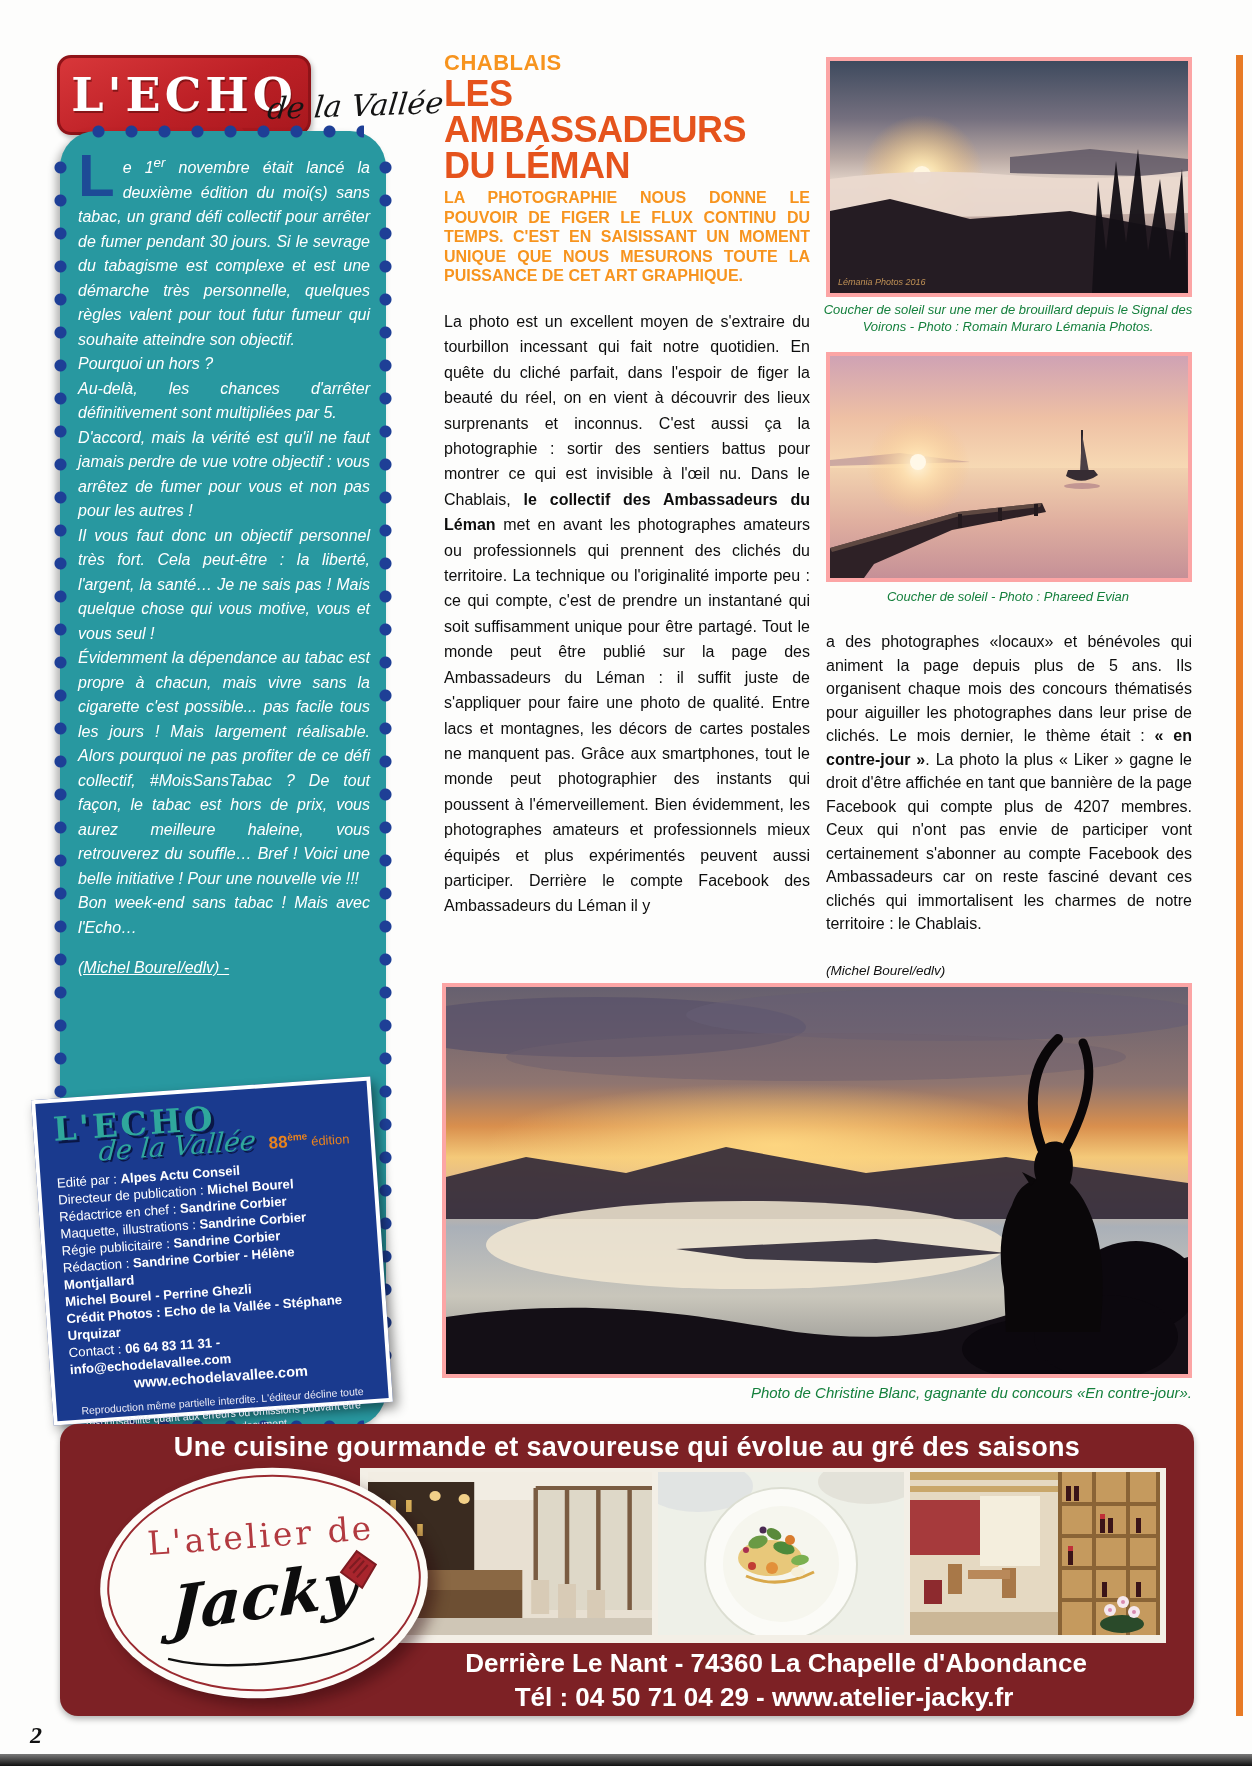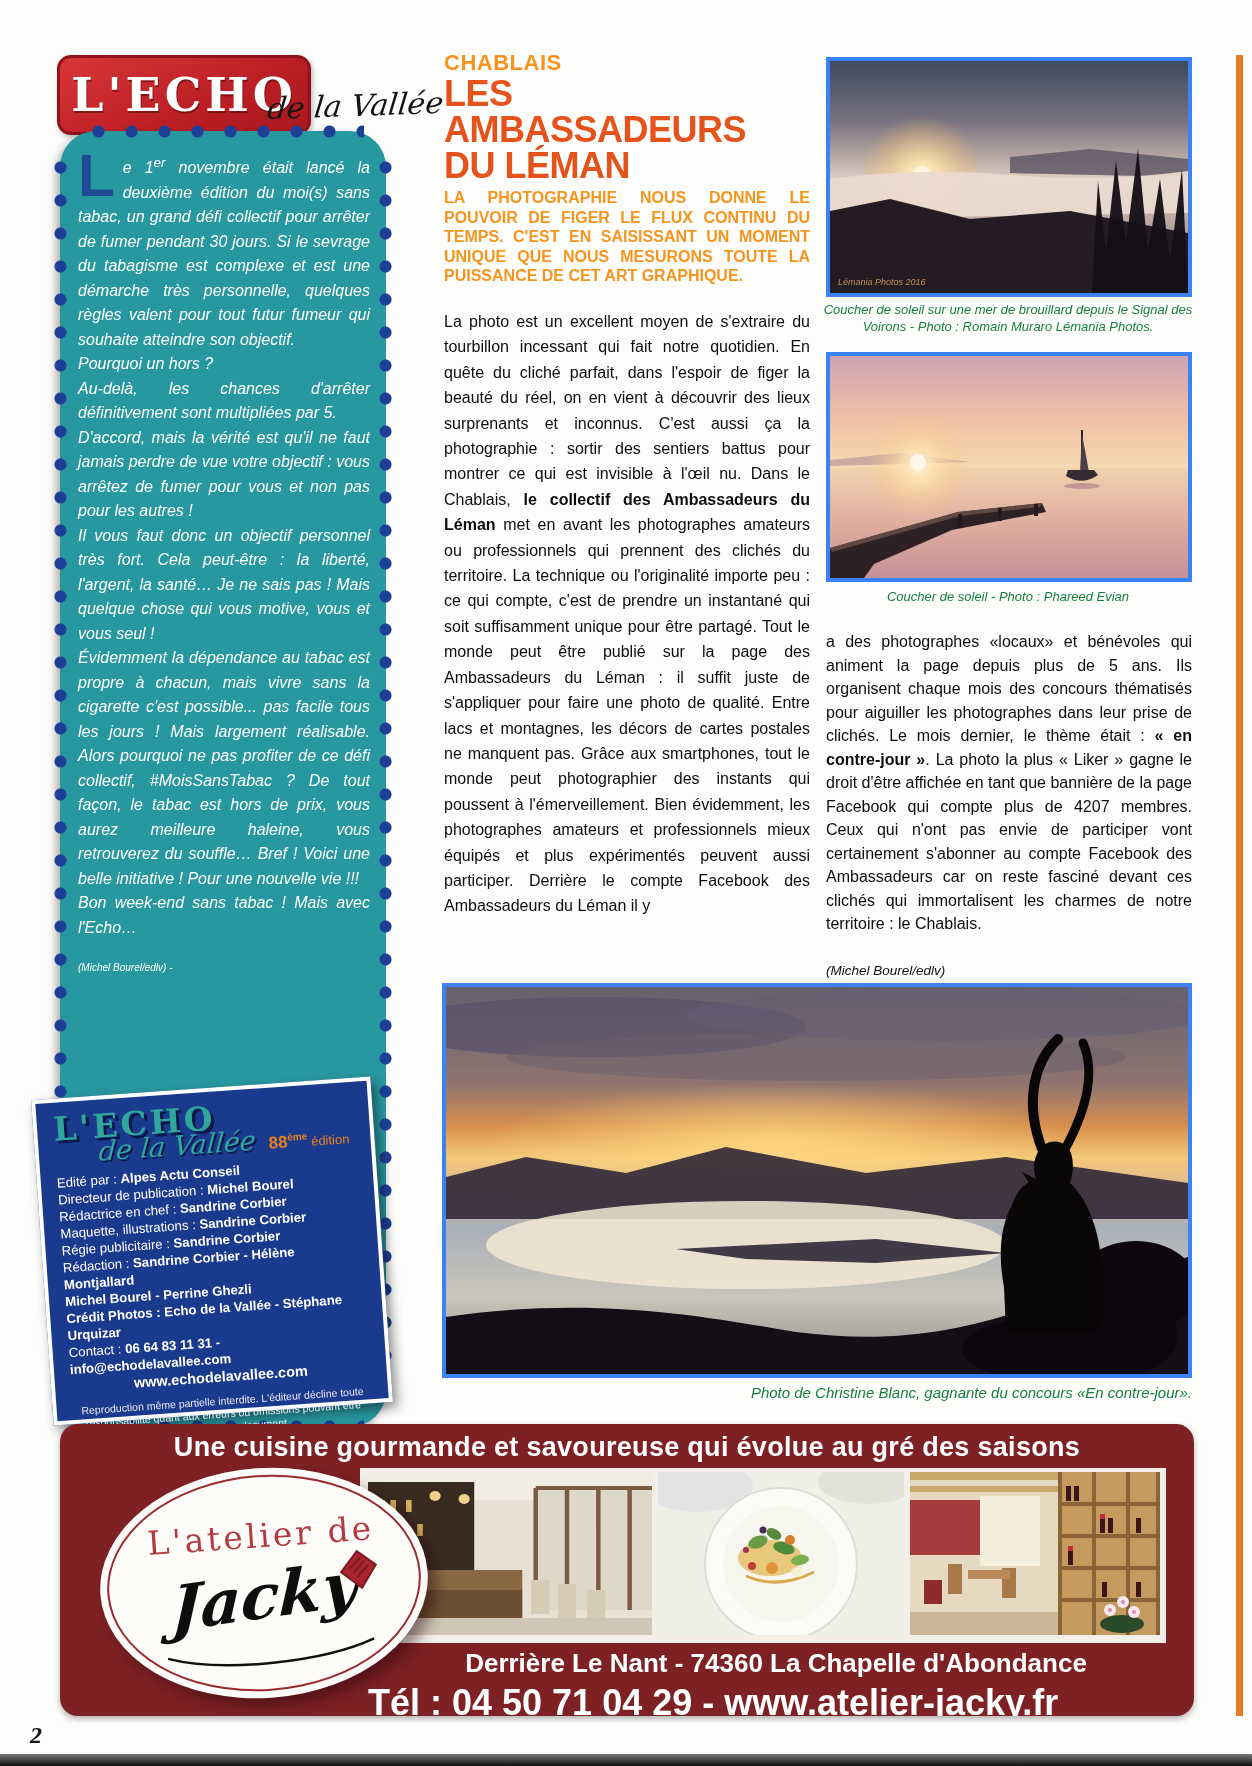--- a/index.html
+++ b/index.html
@@ -32,21 +32,21 @@
           background-image:radial-gradient(circle,#1e3f96 5.5px,rgba(30,63,150,0) 6.5px);}
   .dots-v{position:absolute;top:20px;bottom:20px;width:13px;background-repeat:repeat-y;
           background-size:13px 33px;
           background-image:radial-gradient(circle,#1e3f96 5.5px,rgba(30,63,150,0) 6.5px);}
   .dots-top{top:-6px}.dots-bot{bottom:-6px}.dots-left{left:-6px}.dots-right{right:-6px}
   .teal-text{position:absolute;left:18px;right:16px;top:20px;color:#fff;
              font-style:italic;font-size:16px;line-height:24.5px;text-align:justify;}
   .teal-text p{margin:0;}
   .dropcap{float:left;font-style:normal;font-weight:bold;font-size:60px;line-height:46px;
            color:#1d4b96;padding:2px 8px 0 0;font-family:"Liberation Sans",sans-serif;}
-  .teal-byline{margin-top:16px;font-size:10px;}
+  .teal-byline{margin-top:16px;font-size:16px;text-decoration:underline;}
 
   
   .navy-box{position:absolute;left:42px;top:1088px;width:340px;height:326px;background:#1a3a8e;
             border:4px solid #fff;transform:rotate(-4deg);box-shadow:4px 6px 12px rgba(0,0,0,.45);
             padding:12px 16px 8px;box-sizing:border-box;}
   .nv-logo{font-family:"DejaVu Serif",serif;font-weight:bold;font-size:33px;color:#2fa79c;
            letter-spacing:3px;text-shadow:3px 3px 0 rgba(8,18,58,.85);line-height:30px;}
   .nv-script{font-family:"DejaVu Serif",serif;font-style:italic;font-size:27px;color:#2fa79c;
              margin-left:44px;transform:skewX(-8deg);display:inline-block;
              text-shadow:2px 2px 0 rgba(8,18,58,.85);line-height:28px;}
@@ -63,21 +63,21 @@
   .art-title{position:absolute;left:444px;top:76px;width:366px;font-weight:bold;font-size:36px;
              line-height:36px;color:#e5531c;white-space:pre-line;letter-spacing:-.5px;}
   .standfirst{position:absolute;left:444px;top:188px;width:366px;font-weight:bold;font-size:16px;
               line-height:19.5px;color:#f7941e;text-align:justify;}
   .bodycol{font-size:16px;line-height:25.4px;color:#0d0d0d;text-align:justify;}
   .col1{position:absolute;left:444px;top:309px;width:366px;}
   .col2{position:absolute;left:826px;top:630px;width:366px;line-height:23.5px;}
   .art-byline{position:absolute;left:826px;top:963px;font-style:italic;font-size:13.5px;color:#111;}
 
   
-  .photo-frame{position:absolute;border:4px solid #3b82f6;box-sizing:border-box;overflow:hidden;background:#000;}
+  .photo-frame{position:absolute;border:4px solid #fca5a5;box-sizing:border-box;overflow:hidden;background:#000;}
   .photo1{left:826px;top:57px;width:366px;height:240px;}
   .photo2{left:826px;top:352px;width:366px;height:230px;}
   .photo-main{left:442px;top:983px;width:750px;height:395px;}
   .photo-frame svg{display:block;width:100%;height:100%;}
   .caption{position:absolute;font-style:italic;font-size:13px;line-height:17px;color:#15803d;text-align:center;}
   .cap1{left:812px;top:301px;width:392px;}
   .cap2{left:812px;top:588px;width:392px;}
   .cap-main{left:442px;top:1384px;width:750px;text-align:right;font-size:15px;}
 
   
@@ -97,22 +97,22 @@
                   border:2px solid #9a2a30;border-radius:50%;}
   .oval-top{position:absolute;left:0;top:48px;width:100%;text-align:center;
             font-family:"DejaVu Serif",serif;font-size:33px;color:#b23a40;letter-spacing:3px;}
   .oval-name{position:absolute;left:0;top:92px;width:100%;text-align:center;
              font-family:"DejaVu Serif",serif;font-style:italic;font-weight:bold;font-size:62px;
              color:#0d0d0d;transform:skewX(-10deg) rotate(-4deg);}
   .oval-swash{position:absolute;left:58px;top:176px;}
   .mitt{position:absolute;right:46px;top:86px;transform:rotate(8deg);}
   .ad-address{position:absolute;left:320px;top:224px;width:792px;text-align:center;color:#fff;
               font-weight:bold;font-size:26px;}
-  .ad-contact{position:absolute;left:308px;top:258px;width:792px;color:#fff;
-              font-weight:bold;font-size:36px;}
+  .ad-contact{position:absolute;left:308px;top:258px;width:792px;text-align:center;color:#fff;
+              font-weight:bold;font-size:26px;}
 </style>
 </head>
 <body>
 
 <div id="page">
 
   <div class="edge-right"></div>
   <div class="edge-bottom"></div>
   <div class="page-num">2</div>
 

